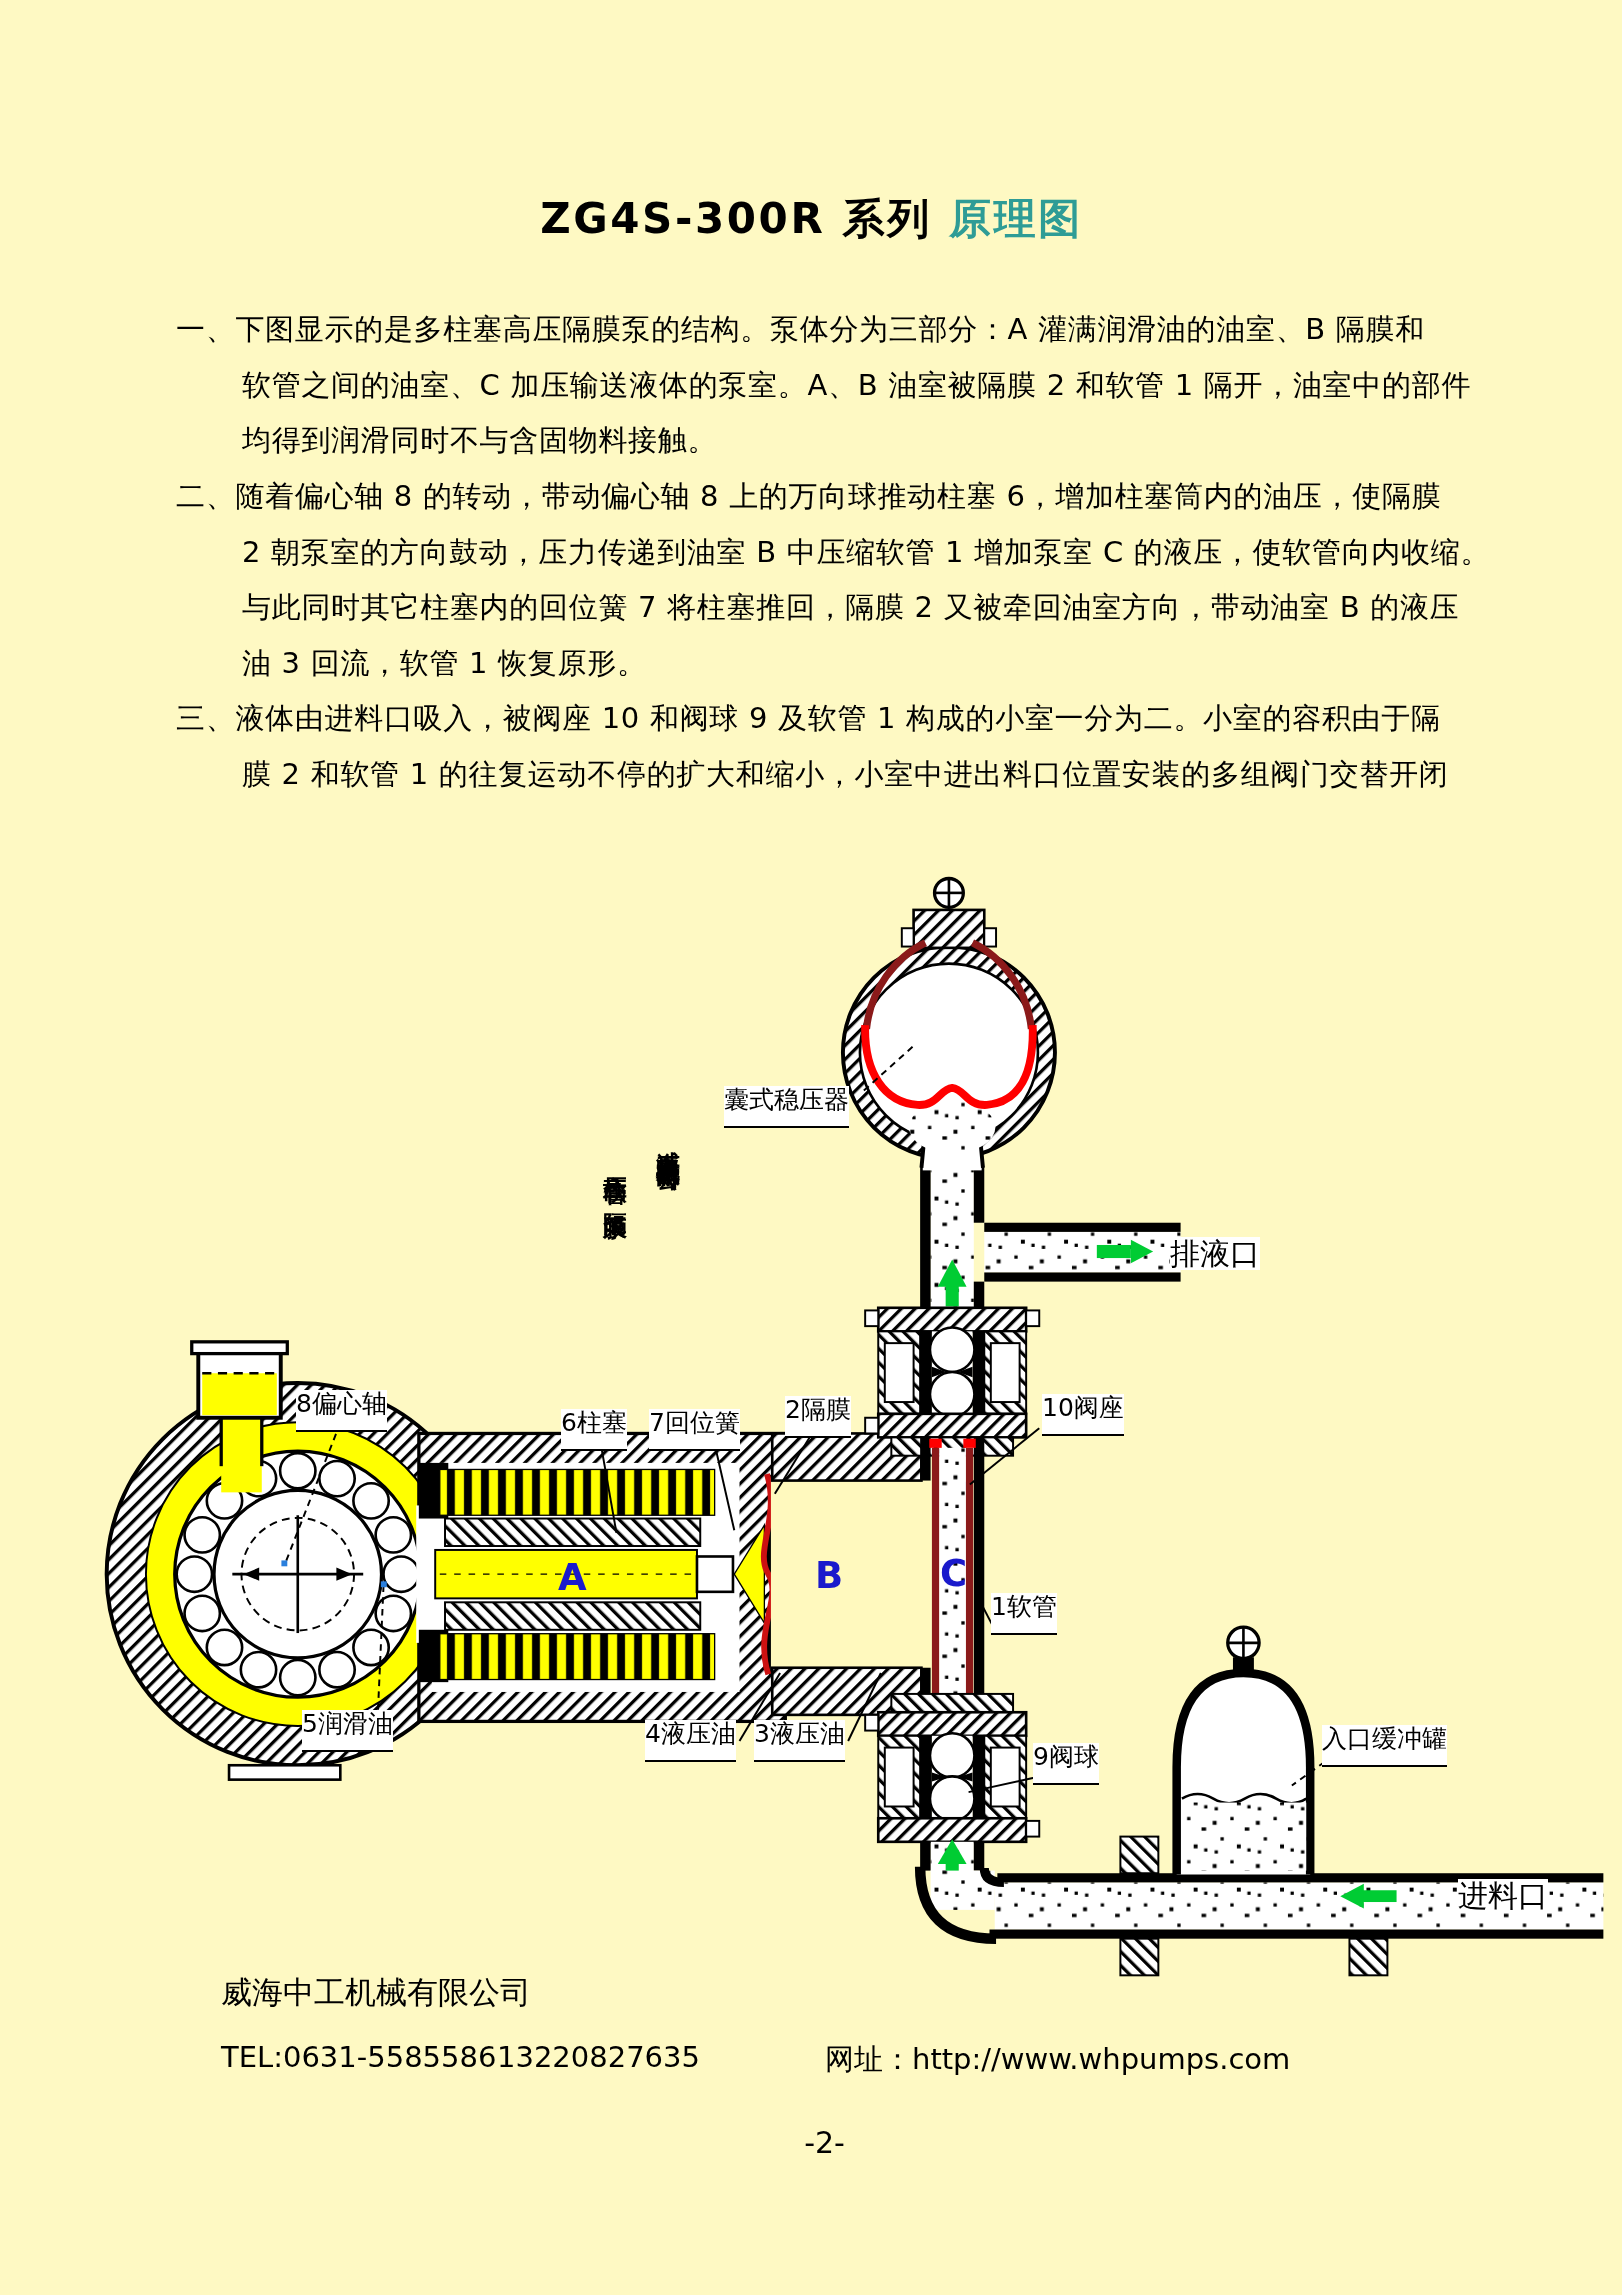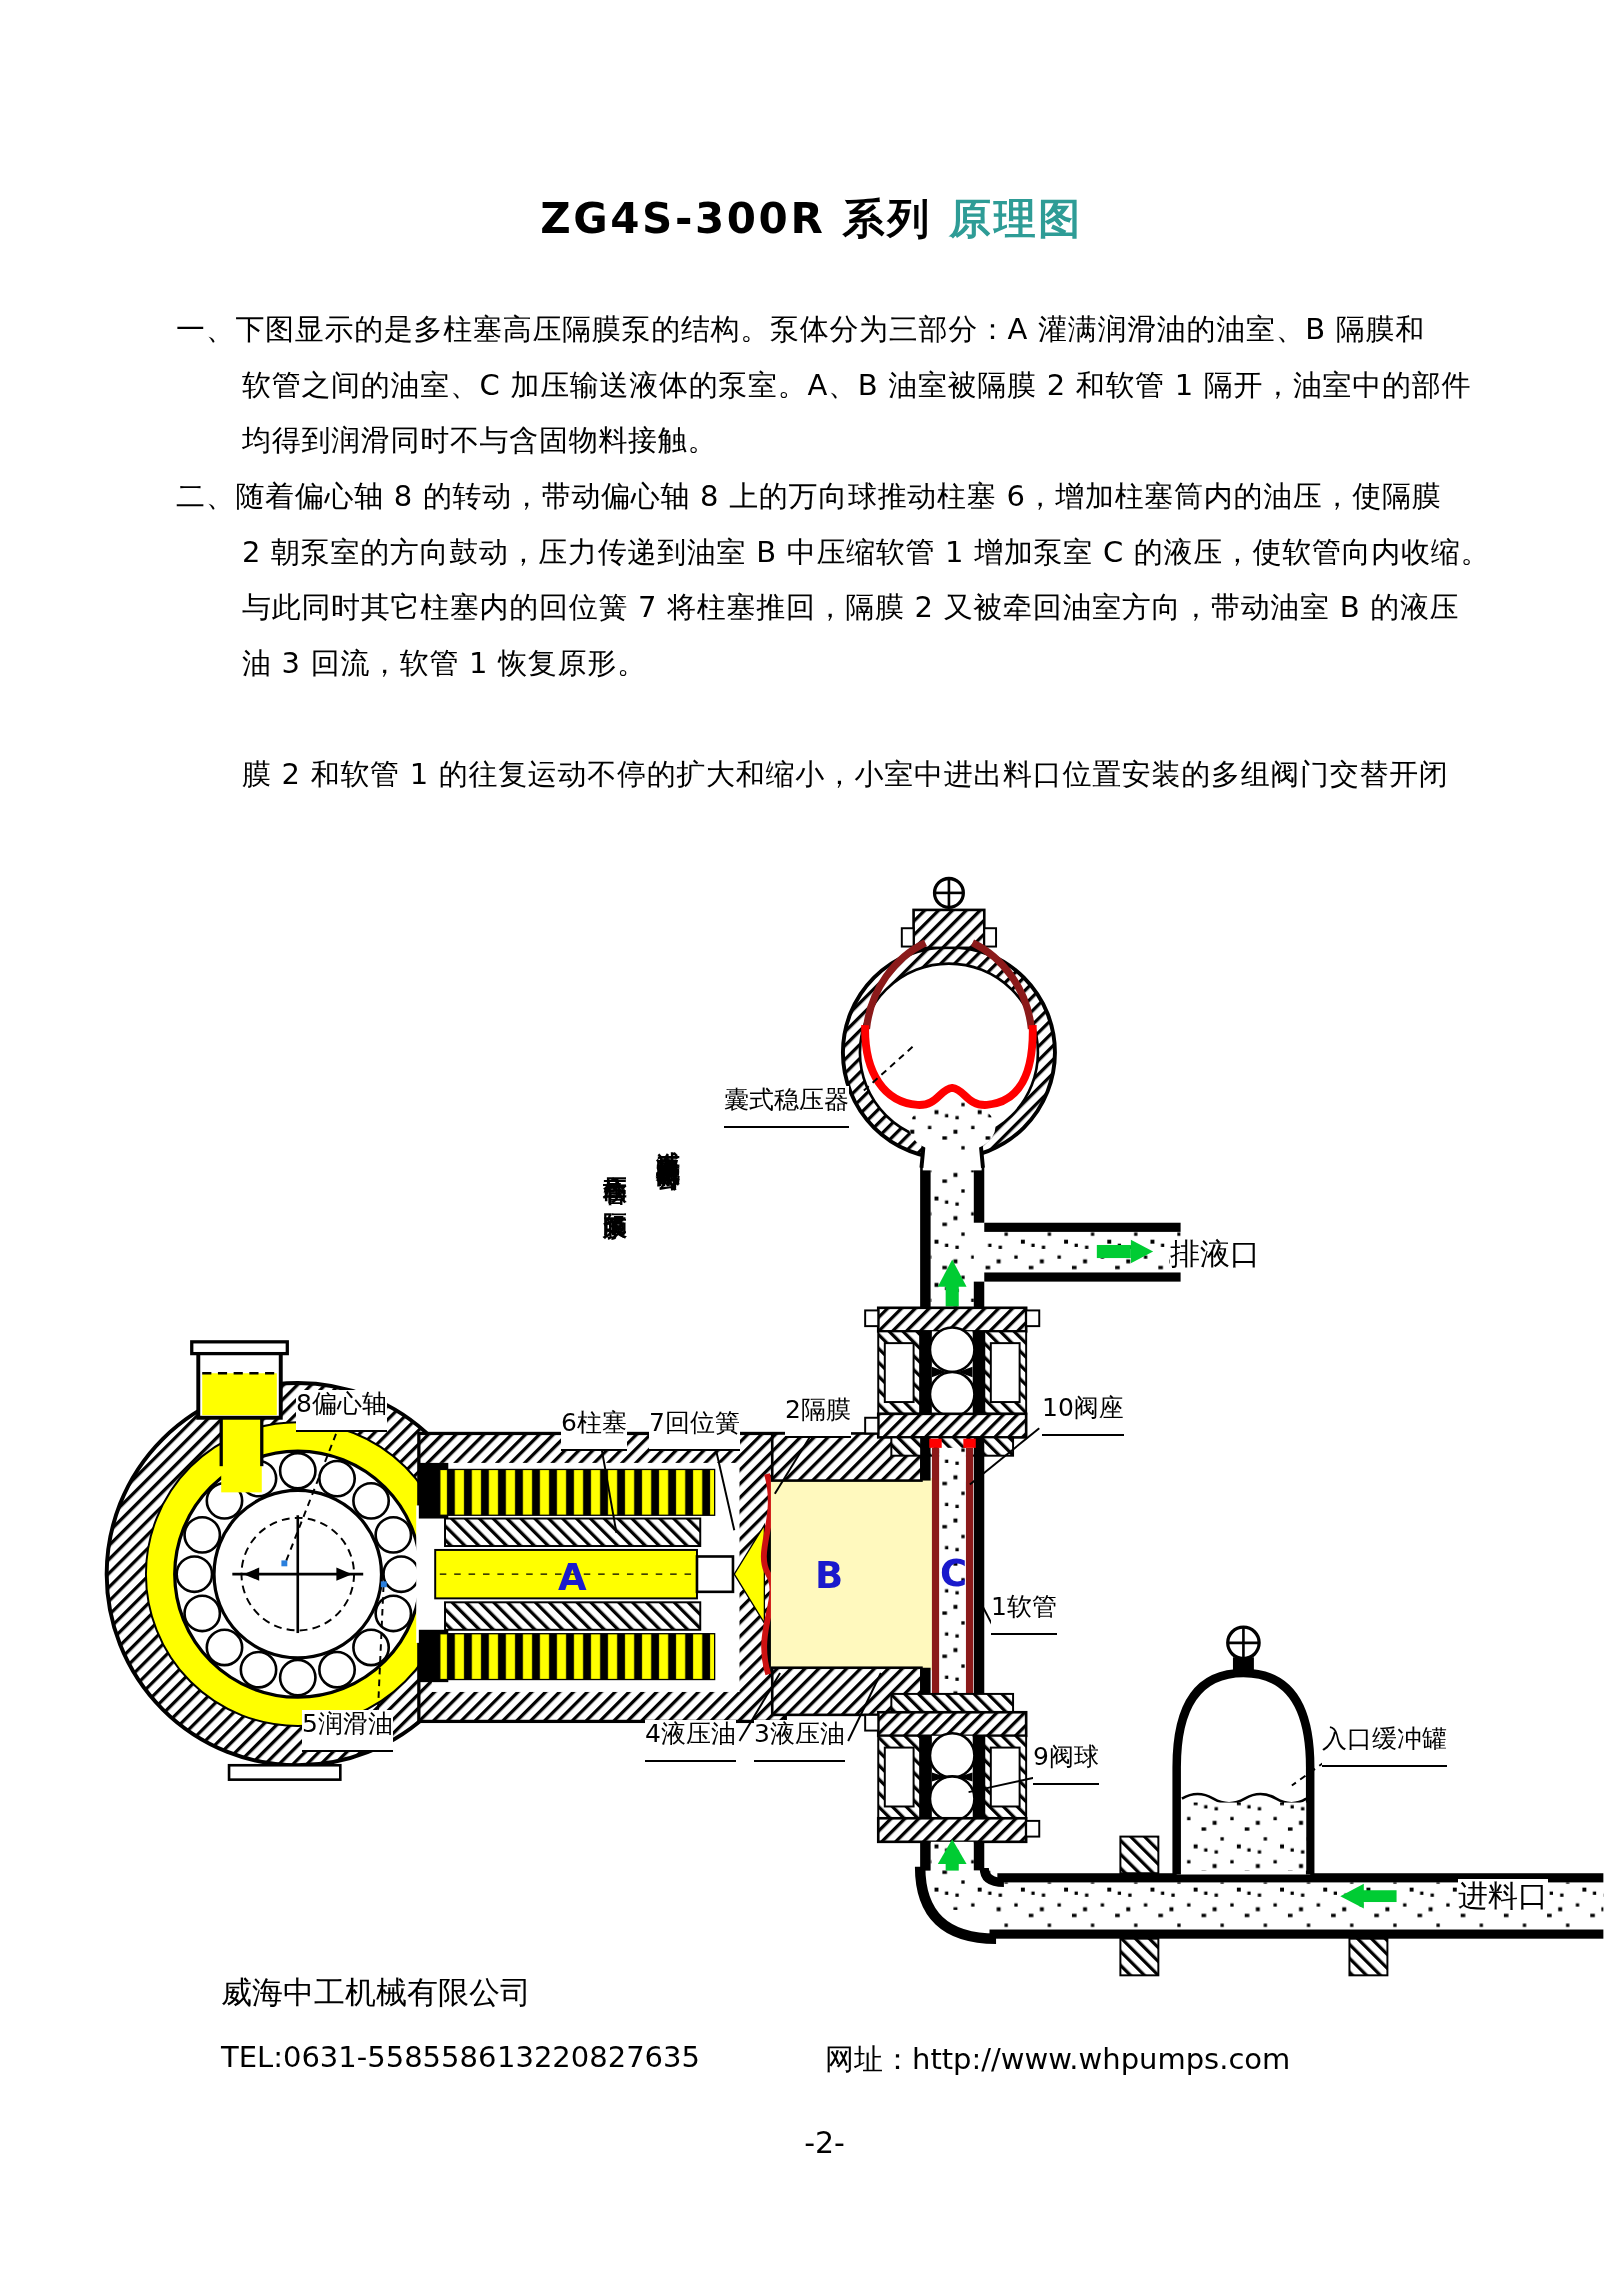--- a/index.html
+++ b/index.html
@@ -1,16 +1,16 @@
 <!DOCTYPE html>
 <html style="font-size:10.5px"><head>
 <meta charset="utf-8">
 <style>
   html,body{margin:0;padding:0;background:#888;}
-  #page{position:relative;width:1623px;height:2295px;background:#ffffff;
+  #page{position:relative;width:1623px;height:2295px;background:#fef9c3;
         font-family:"DejaVu Sans","Liberation Sans",sans-serif;overflow:hidden;}
   
   #title{position:absolute;left:0;top:191px;width:1623px;text-align:center;
          font-size:42px;font-weight:bold;letter-spacing:2.6px;color:#000;}
   #title .hl{font-weight:bold;}
   
   .bline{position:absolute;left:194px;width:1348px;font-size:29px;line-height:34px;
          color:#000;white-space:nowrap;letter-spacing:0.7px;margin-left:48px;}
   .bline.marker{left:128px;}
   
@@ -38,20 +38,21 @@
 
   <div id="title"><span>ZG4S-300R 系列 </span><span class="hl" style="color:#2E9C96">原理图</span></div>
 
   <div class="bline marker" style="top:312px">一、下图显示的是多柱塞高压隔膜泵的结构。泵体分为三部分：A 灌满润滑油的油室、B 隔膜和</div>
   <div class="bline" style="top:368px">软管之间的油室、C 加压输送液体的泵室。A、B 油室被隔膜 2 和软管 1 隔开，油室中的部件</div>
   <div class="bline" style="top:423px">均得到润滑同时不与含固物料接触。</div>
   <div class="bline marker" style="top:479px">二、随着偏心轴 8 的转动，带动偏心轴 8 上的万向球推动柱塞 6，增加柱塞筒内的油压，使隔膜</div>
   <div class="bline" style="top:535px">2 朝泵室的方向鼓动，压力传递到油室 B 中压缩软管 1 增加泵室 C 的液压，使软管向内收缩。</div>
   <div class="bline" style="top:590px">与此同时其它柱塞内的回位簧 7 将柱塞推回，隔膜 2 又被牵回油室方向，带动油室 B 的液压</div>
   <div class="bline" style="top:646px">油 3 回流，软管 1 恢复原形。</div>
+  <div class="bline marker" style="top:701px">三、液体由进料口吸入，被阀座 10 和阀球 9 及软管 1 构成的小室一分为二。小室的容积由于隔</div>
   <div class="bline" style="top:757px">膜 2 和软管 1 的往复运动不停的扩大和缩小，小室中进出料口位置安装的多组阀门交替开闭</div>
 
   <svg id="diag-svg" viewBox="0 1300 2480 1800">
     <defs>
       <pattern id="h" width="15" height="15" patternUnits="userSpaceOnUse" patternTransform="rotate(45)">
         <rect width="15" height="15" fill="#fff"></rect>
           <rect width="5" height="15" fill="#000"></rect>
       </pattern>
       <pattern id="h2" width="15" height="15" patternUnits="userSpaceOnUse" patternTransform="rotate(-45)">
         <rect width="15" height="15" fill="#fff"></rect>

